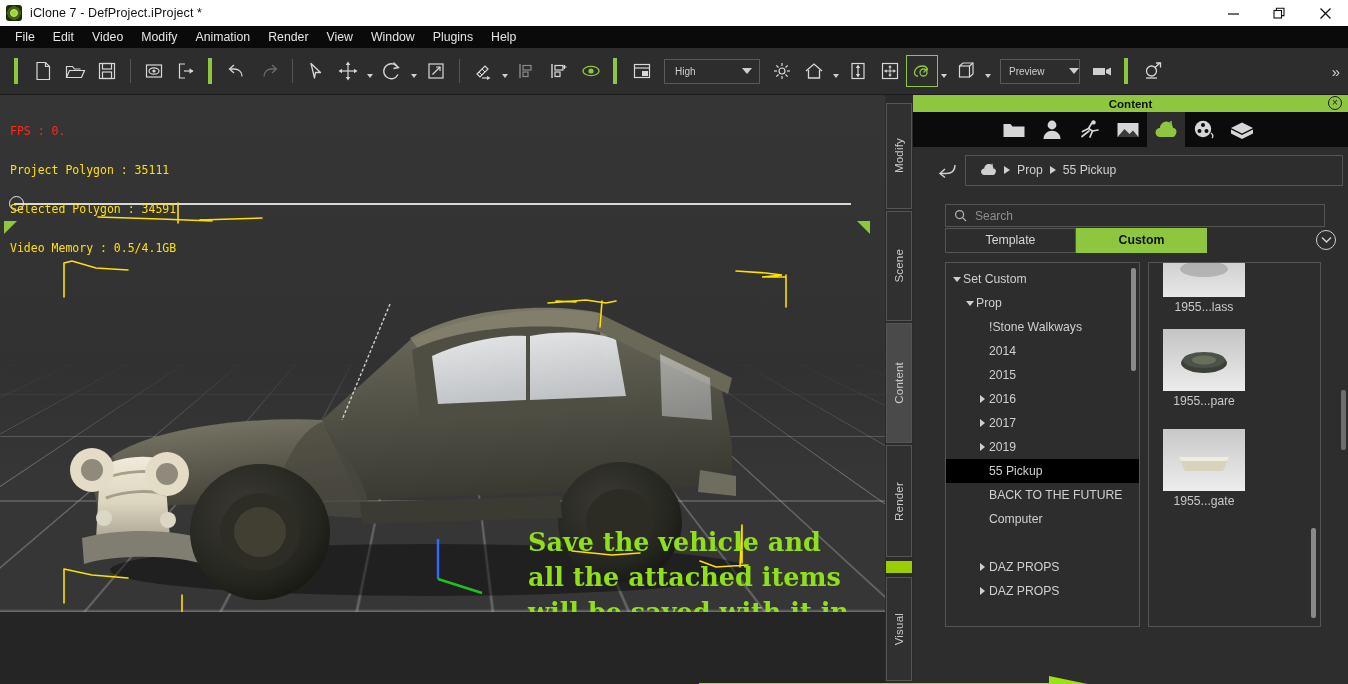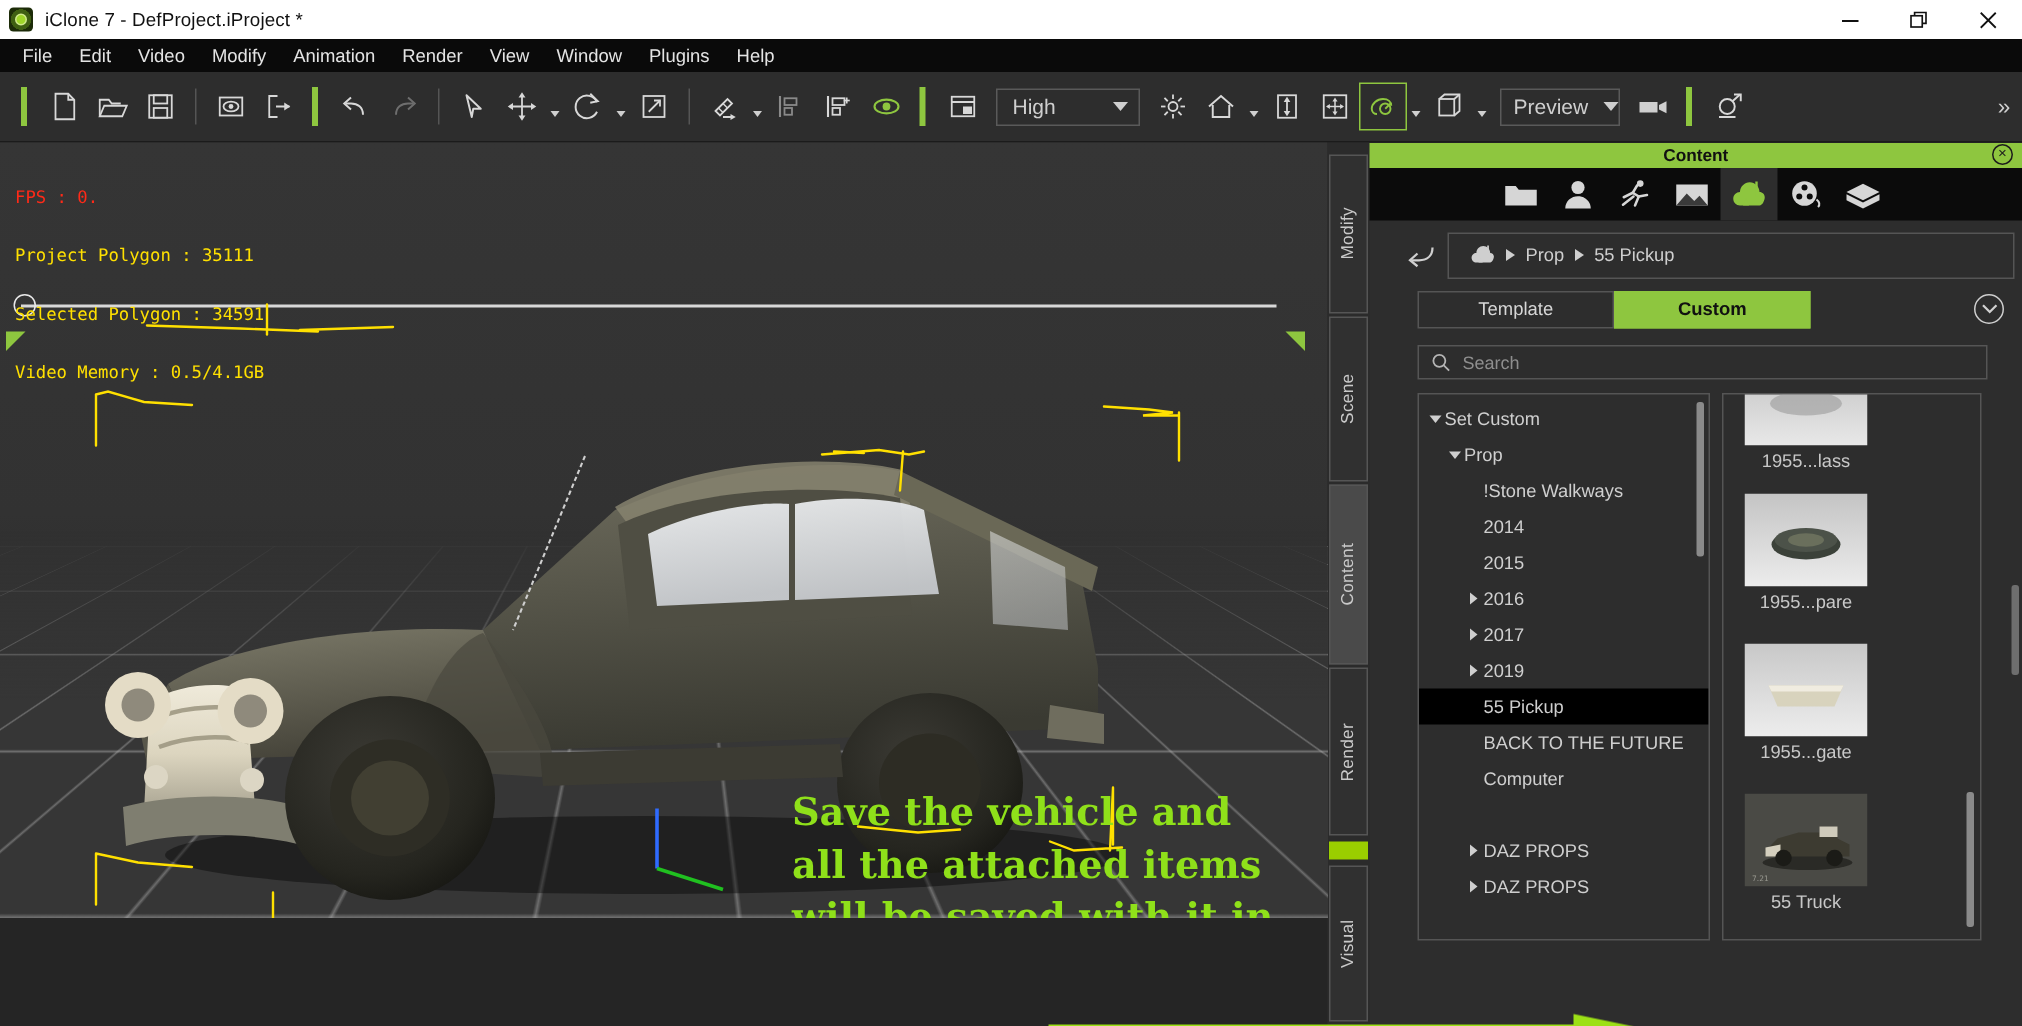--- a/index.html
+++ b/index.html
@@ -34,21 +34,21 @@
     flex:none; }
   .tb-btn svg{ display:block; }
   .tb-sep{ width:1px; height:24px; background:#555; margin:0 7px; flex:none; }
   .tb-caret{ width:12px; height:32px; display:flex; align-items:flex-end; justify-content:center;
     padding-bottom:9px; flex:none; }
   .tb-caret i{ width:0;height:0;border-left:3.5px solid transparent;border-right:3.5px solid transparent;
     border-top:4px solid #cfcfcf; display:block;}
   .tb-combo{ height:25px; border:1px solid #5a5a5a; background:#2d2d2d; display:flex;
     align-items:center; justify-content:space-between; padding:0 7px 0 10px; margin:0 6px;
     flex:none; }
-  .tb-combo span{ font-size:14px; color:#cfcfcf; }
+  .tb-combo span{ font-size:10px; color:#cfcfcf; }
   .tb-combo i{ width:0;height:0;border-left:5px solid transparent;border-right:5px solid transparent;
     border-top:6px solid #cfcfcf; margin-left:10px;}
   #combo-quality{ width:96px; }
   #combo-preview{ width:80px; padding:0 0 0 8px;}
   #combo-preview i{margin-left:5px;}
   .tb-sel{ outline:1.5px solid #8ec63f; outline-offset:-1px; }
   #tb-overflow{ position:absolute; right:2px; top:0; height:47px; width:20px;
     display:flex; align-items:center; justify-content:center; color:#d0d0d0;
     font-size:15px; }
 
@@ -679,37 +679,37 @@
           <path d="M8 18l2-5 2 5z" fill="#cfcfcf"></path>
             <line x1="17" y1="2" x2="17" y2="12" stroke="#cfcfcf" stroke-width="1.6"></line>
           </svg>
         <div class="sep"></div>
         <div class="crumb">Prop</div>
         <div class="sep"></div>
         <div class="crumb">55 Pickup</div>
       </div>
     </div>
 
+    <div id="search-row">
+      <div id="search-box">
+        <svg width="13" height="13" viewBox="0 0 14 14">
+          <circle cx="6" cy="6" r="4.3" fill="none" stroke="#b5b5b5" stroke-width="1.3"></circle>
+          <line x1="9.2" y1="9.2" x2="13" y2="13" stroke="#b5b5b5" stroke-width="1.3"></line>
+          </svg>
+        <input type="text" placeholder="Search" style="">
+      </div>
+    </div>
+
     <div id="cp-subtabs">
       <div class="subtab">Template</div>
       <div class="subtab sel">Custom</div>
       <div id="subtab-expand">
         <svg width="11" height="8" viewBox="0 0 11 8">
             <polyline points="1,1.5 5.5,6 10,1.5" fill="none" stroke="#cfcfcf" stroke-width="1.5"></polyline>
           </svg>
-      </div>
-    </div>
-
-    <div id="search-row">
-      <div id="search-box">
-        <svg width="13" height="13" viewBox="0 0 14 14">
-          <circle cx="6" cy="6" r="4.3" fill="none" stroke="#b5b5b5" stroke-width="1.3"></circle>
-          <line x1="9.2" y1="9.2" x2="13" y2="13" stroke="#b5b5b5" stroke-width="1.3"></line>
-          </svg>
-        <input type="text" placeholder="Search" style="">
       </div>
     </div>
 
     <div id="cp-main">
 
       <div id="tree">
         <div class="tnode" style="padding-left:4px">
           <div class="tw">
               <i class="down"></i>
             </div>
@@ -815,33 +815,20 @@
                   <stop offset="100%" stop-color="#ededed"></stop>
                 </linearGradient>
               </defs>
             <rect width="82" height="62" fill="url(#g3)"></rect>
             <path d="M16 28 L 66 28 L 60 42 L 22 42 Z" fill="#d8d3bd"></path>
             <path d="M16 28 L 66 28 L 64 32 L 18 32 Z" fill="#f0ece0"></path>
           </svg>
           <div class="glabel">1955...gate</div>
         </div>
 
-        <div class="gcell" style="top:266px">
-          <svg class="gthumb" viewBox="0 0 82 62">
-            <rect width="82" height="62" fill="#4a4a45"></rect>
-            <ellipse cx="42" cy="46" rx="30" ry="5" fill="#2a2a26"></ellipse>
-            <path d="M14 38 L 22 30 L 36 26 L 50 26 L 50 22 L 62 22 L 62 30 L 70 34 L 70 42 L 14 42 Z" fill="#3d3b31"></path>
-            <path d="M50 22 L 62 22 L 62 29 L 50 29 Z" fill="#cfcabb"></path>
-            <path d="M14 36 L 24 34 L 24 42 L 14 42 Z" fill="#d4cfbe"></path>
-            <circle cx="26" cy="43" r="5.5" fill="#1b1b17"></circle>
-            <circle cx="60" cy="43" r="5.5" fill="#1b1b17"></circle>
-            <text x="5" y="58" font-family="DejaVu Sans, sans-serif" font-size="5" fill="#9a9a92">7.21</text>
-          </svg>
-          <div class="glabel">55 Truck</div>
-        </div>
         <div id="grid-scroll"></div>
       </div>
     </div>
 
     <div id="panel-scroll"></div>
   </div>
 
   <svg id="green-arrow" viewBox="0 0 424 32">
     <path d="M2 8 L 352 8 L 352 1 L 422 15.5 L 352 30 L 352 23 L 2 23 Z" fill="#9ce016"></path>
   </svg>

